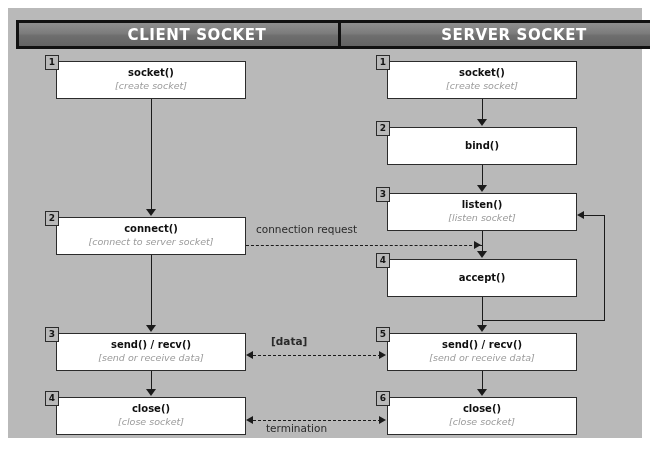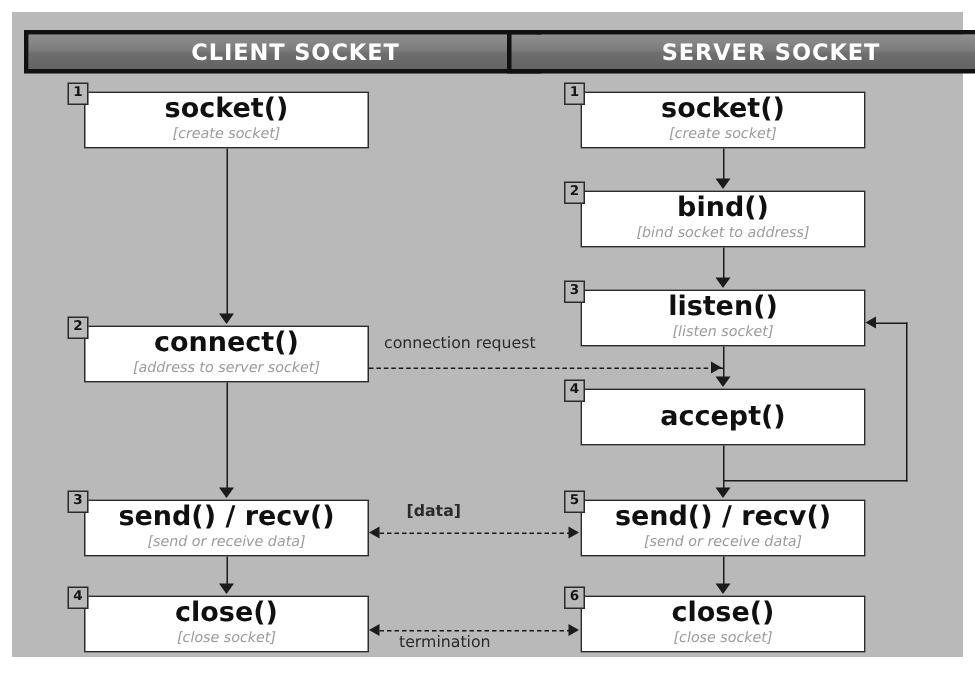--- a/index.html
+++ b/index.html
@@ -47,21 +47,21 @@
     position: absolute;
     background: #ffffff;
     border: 1.6px solid #2b2b2b;
     box-sizing: border-box;
     display: flex;
     flex-direction: column;
     align-items: center;
     justify-content: center;
   }
   .node .fn {
-    font-size: 18px;
+    font-size: 10px;
     font-weight: bold;
     color: #101010;
     line-height: 1.05;
     white-space: nowrap;
   }
   .node .desc {
     font-size: 9.5px;
     color: #9b9b9b;
     line-height: 1.15;
     margin-top: 2px;
@@ -147,21 +147,21 @@
 
     <div class="node" style="left:48px; top:53px; width:190px; height:38px;">
       <span class="badge">1</span>
       <span class="fn">socket()</span>
       <span class="desc">[create socket]</span>
     </div>
 
     <div class="node" style="left:48px; top:209px; width:190px; height:38px;">
       <span class="badge">2</span>
       <span class="fn">connect()</span>
-      <span class="desc">[address to server socket]</span>
+      <span class="desc">[connect to server socket]</span>
     </div>
 
     <div class="node" style="left:48px; top:325px; width:190px; height:38px;">
       <span class="badge">3</span>
       <span class="fn">send() / recv()</span>
       <span class="desc">[send or receive data]</span>
     </div>
 
     <div class="node" style="left:48px; top:389px; width:190px; height:38px;">
       <span class="badge">4</span>
@@ -171,21 +171,20 @@
 
     <div class="node" style="left:379px; top:53px; width:190px; height:38px;">
       <span class="badge">1</span>
       <span class="fn">socket()</span>
       <span class="desc">[create socket]</span>
     </div>
 
     <div class="node" style="left:379px; top:119px; width:190px; height:38px;">
       <span class="badge">2</span>
       <span class="fn">bind()</span>
-      <span class="desc">[bind socket to address]</span>
     </div>
 
     <div class="node" style="left:379px; top:185px; width:190px; height:38px;">
       <span class="badge">3</span>
       <span class="fn">listen()</span>
       <span class="desc">[listen socket]</span>
     </div>
 
     <div class="node" style="left:379px; top:251px; width:190px; height:38px;">
       <span class="badge">4</span>

